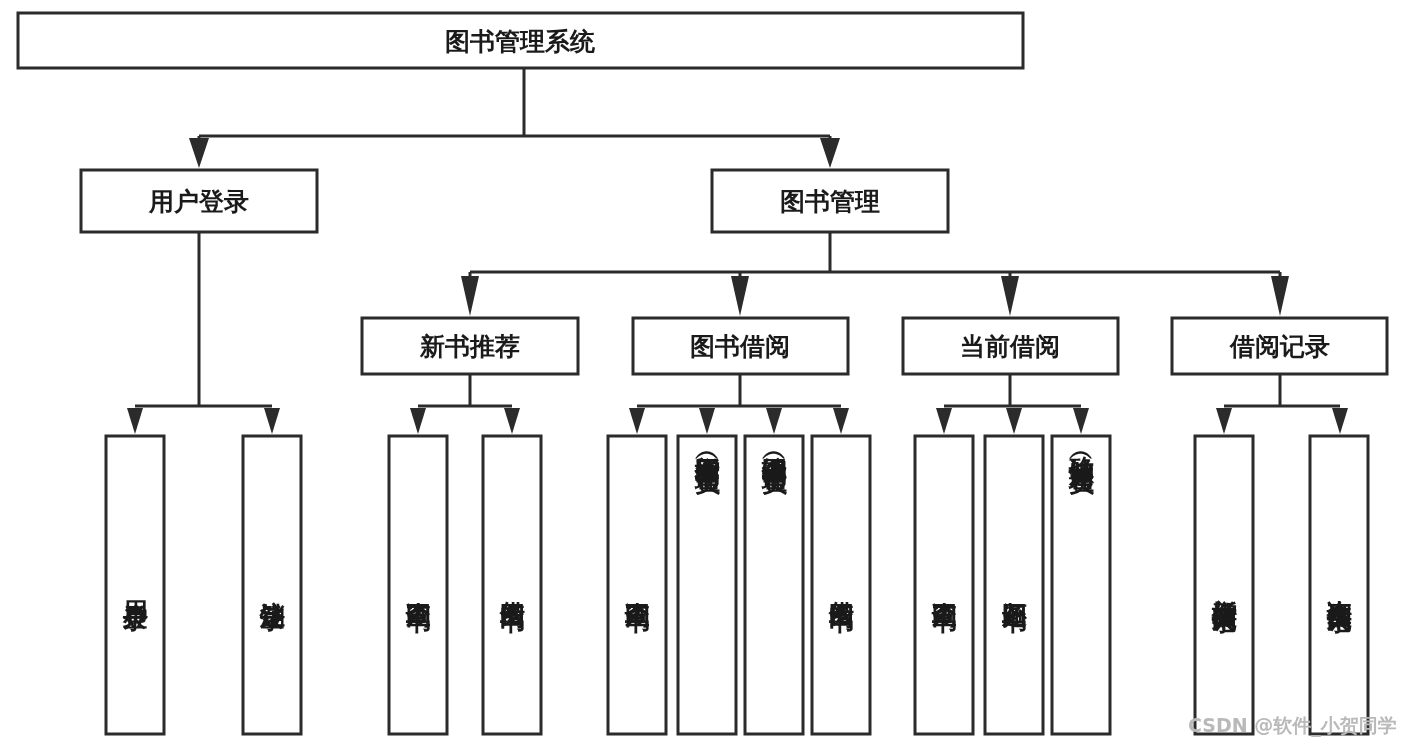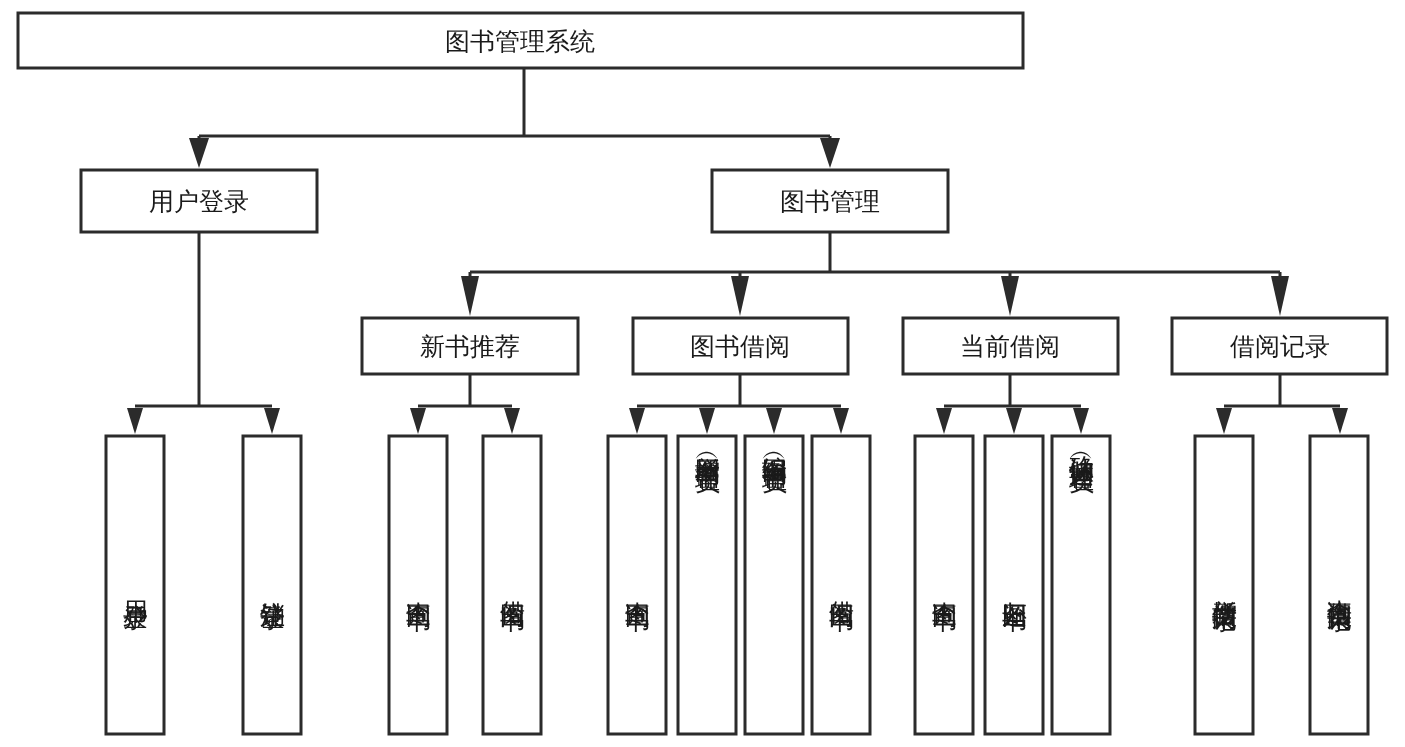--- a/index.html
+++ b/index.html
@@ -11,20 +11,21 @@
     width: 1405px;
     height: 747px;
     font-family: "DejaVu Sans", "Liberation Sans", sans-serif;
     overflow: hidden;
   }
   #diagram-root {
     position: relative;
     width: 1399px;
     height: 747px;
     background: #ffffff;
+    font-weight: bold;
   }
   svg.flow {
     position: absolute;
     top: 0;
     left: 0;
     width: 1405px;
     height: 747px;
   }
   .node-box {
     fill: #ffffff;
@@ -197,13 +198,14 @@
   <div class="vert-label" style="left: 608px; top: 436px; width: 58px; height: 298px; display: flex; align-items: center; justify-content: center;">查询图书</div>
   <div class="vert-label" style="left: 678px; top: 436px; width: 58px; height: 298px; justify-content: flex-start; display: flex; align-items: center;">新增图书（管理员）</div>
   <div class="vert-label" style="left: 745px; top: 436px; width: 58px; height: 298px; justify-content: flex-start; display: flex; align-items: center;">编辑图书（管理员）</div>
   <div class="vert-label" style="left: 812px; top: 436px; width: 58px; height: 298px; display: flex; align-items: center; justify-content: center;">借阅图书</div>
   <div class="vert-label" style="left: 915px; top: 436px; width: 58px; height: 298px; display: flex; align-items: center; justify-content: center;">查询图书</div>
   <div class="vert-label" style="left: 985px; top: 436px; width: 58px; height: 298px; display: flex; align-items: center; justify-content: center;">归还图书</div>
   <div class="vert-label" style="left: 1052px; top: 436px; width: 58px; height: 298px; justify-content: flex-start; display: flex; align-items: center;">确认归还（管理员）</div>
   <div class="vert-label" style="left: 1195px; top: 436px; width: 58px; height: 298px; display: flex; align-items: center; justify-content: center;">新增借阅记录</div>
   <div class="vert-label" style="left: 1310px; top: 436px; width: 58px; height: 298px; display: flex; align-items: center; justify-content: center;">查询借阅记录</div>
 
+  <div class="watermark">CSDN @软件_小贺同学</div>
 </div>
 
 </body></html>

